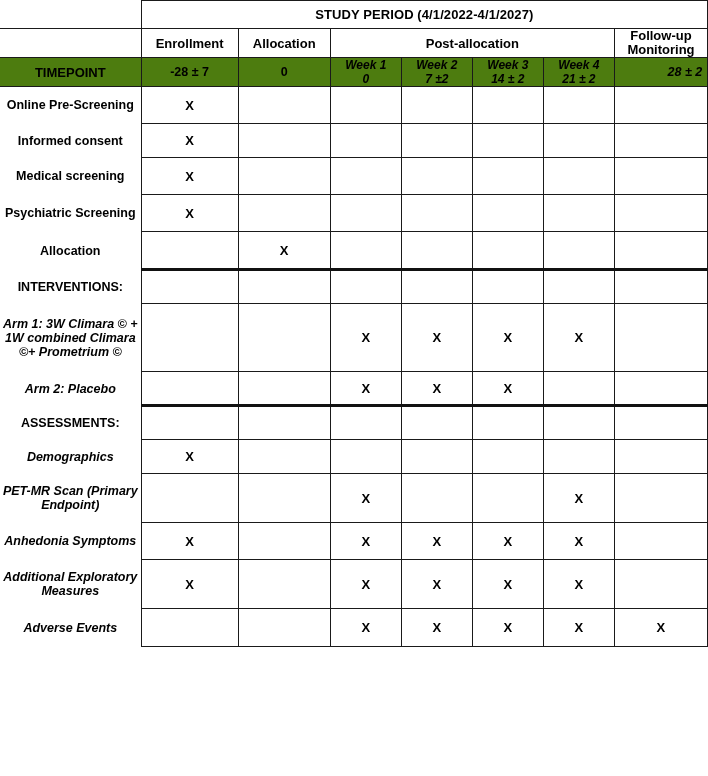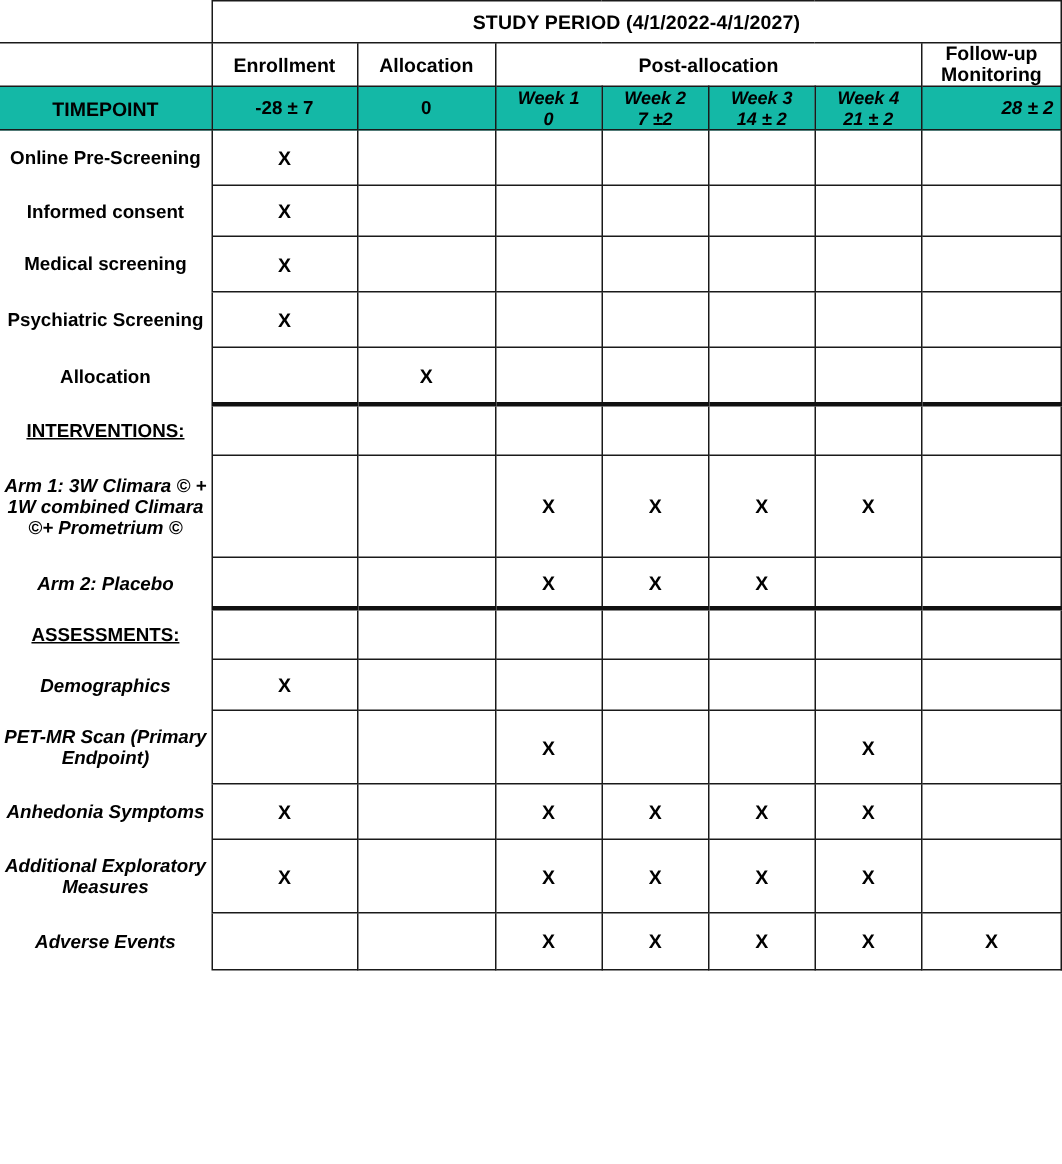--- a/index.html
+++ b/index.html
@@ -34,21 +34,21 @@
   .hdr-corner{border-left:none !important;border-top:none !important;}
   .hdr-corner-2{border-left:none !important;}
   .study-period{
     font-size:13px;letter-spacing:.1px;height:27px;line-height:27px;
   }
   .grp-head{
     font-size:13px;height:29px;line-height:15px;padding:2px 3px;margin-top:18px;
   }
   .grp-head.two-line{line-height:14px;}
   .timepoint-row td{
-    background:#14b8a6;
+    background:#4d7c0f;
     border-bottom:3px solid #111;
   }
   .timepoint-label{
     text-align:right;padding-right:8px;font-size:13px;
     border-left:none !important;
     height:29px;
   }
   .tp-val{font-size:12.5px;height:29px;line-height:14px;}
   .tp-val.ital{font-style:italic;padding-left:48px;}
   .tp-week{font-style:italic;font-size:12px;line-height:14px;}
@@ -60,21 +60,21 @@
     border-left:none !important;
     border-top:none !important;
     border-bottom:none !important;
     font-size:12.5px;
     line-height:14px;
     font-weight:bold;
   }
   td.rowlabel.ital{font-style:italic;}
   td.rowlabel.sect{font-style:normal;}
   td.mark{font-size:13px;font-weight:normal;}
-  tr.sec-start td{border-top:3px solid #111;text-decoration:underline;}
+  tr.sec-start td{border-top:3px solid #111;}
   tr.sec-start td.rowlabel{border-top:3px solid #111;}
   tr.sec-end td.rowlabel{border-bottom:3px solid #111;}
 </style>
 </head>
 <body>
 
 <table class="schedule">
   <colgroup>
     <col class="c-label">
       <col class="c-enroll">

